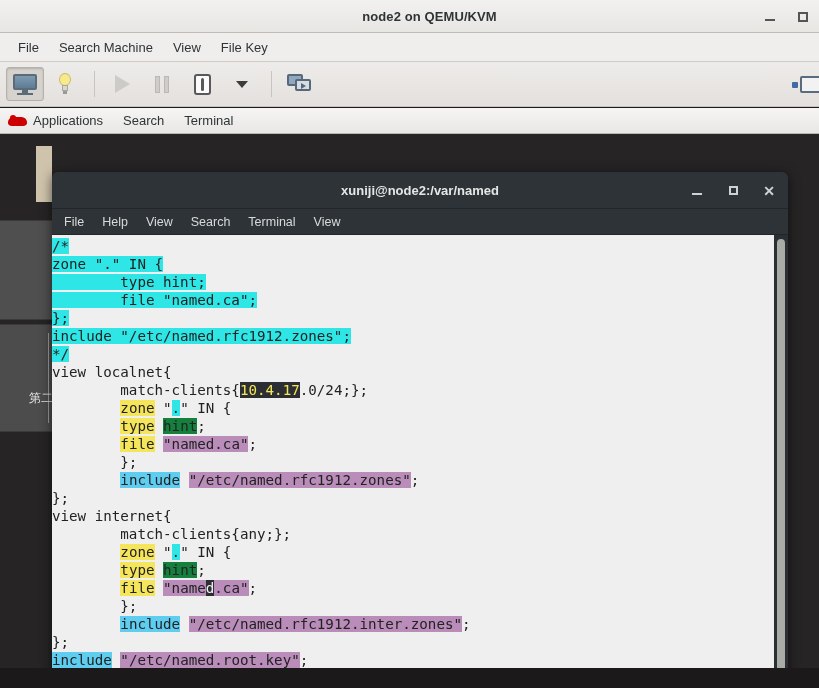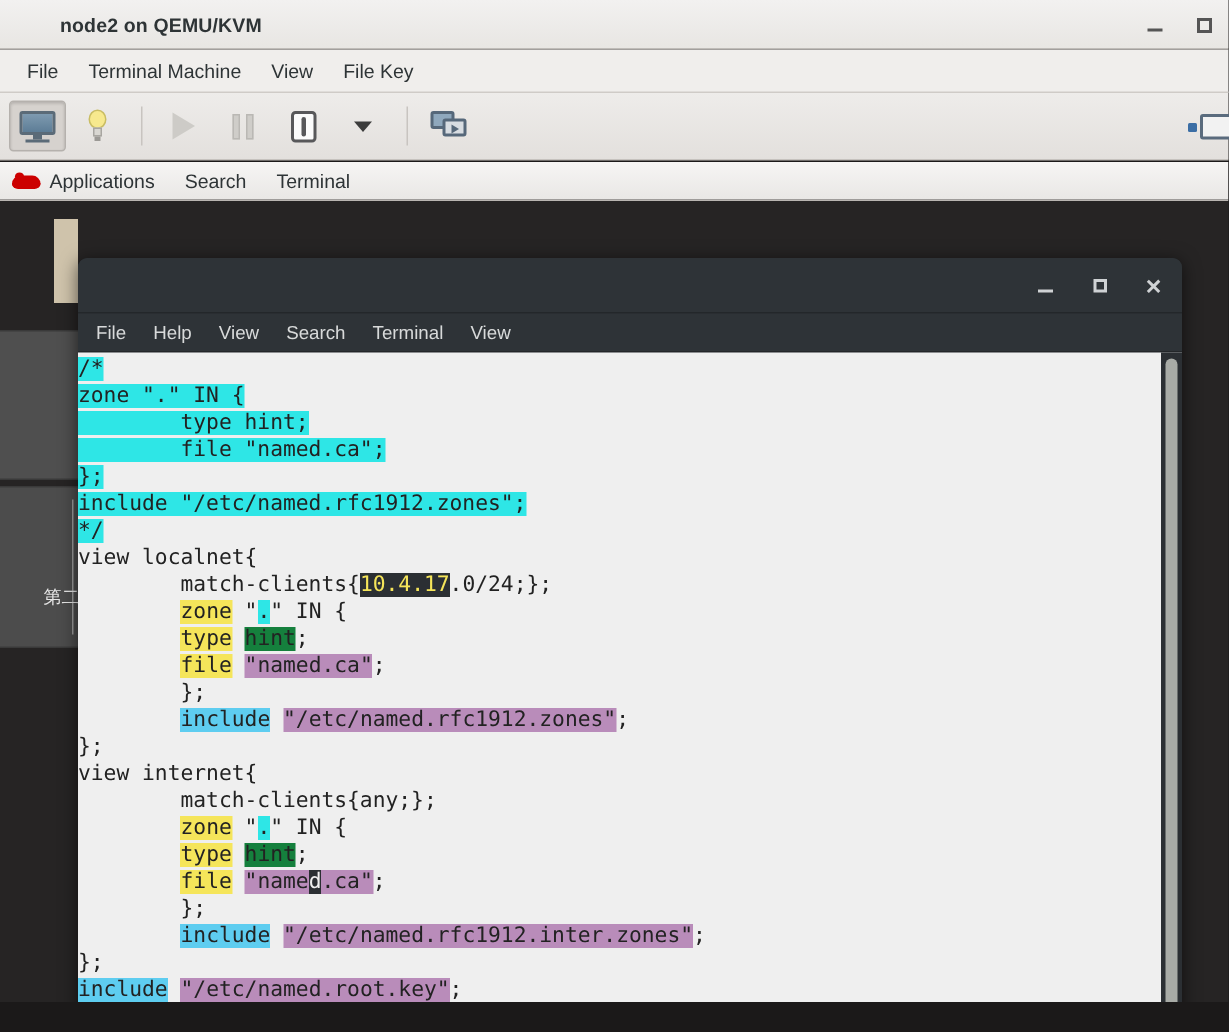--- a/index.html
+++ b/index.html
@@ -15,21 +15,21 @@
   #vm-window {
     position: absolute; left: 0; top: 0;
     width: 819px; height: 688px;
     background: #1b1919;
   }
   #vm-titlebar {
     position: relative;
     height: 33px;
     background: linear-gradient(180deg,#f2f1f0 0%, #e8e6e3 100%);
     border-bottom: 1px solid #bfbcb8;
-    display: flex; align-items: center; justify-content: flex-start; padding-left: 40px;
+    display: flex; align-items: center; justify-content: center; padding-left: 40px;
   }
   #vm-title {
     font-size: 13px; color: #2e3436; font-weight: bold;
     letter-spacing: .1px;
   }
   .vm-winbtns {
     position: absolute; right: 8px; top: 0; height: 33px;
     display: flex; align-items: center; gap: 17px;
   }
   .vm-winbtn {
@@ -301,21 +301,21 @@
           <div class="gl-min"></div>
         </div>
       <div class="vm-winbtn">
           <div class="gl-max"></div>
         </div>
     </div>
   </div>
 
   <div id="vm-menubar">
     <div class="vm-menu-item">File</div>
-    <div class="vm-menu-item">Terminal Machine</div>
+    <div class="vm-menu-item">Search Machine</div>
     <div class="vm-menu-item">View</div>
     <div class="vm-menu-item">File Key</div>
   </div>
 
   <div id="vm-toolbar">
     <div class="tb-btn pressed">
       <div class="ico-monitor">
         <div class="scr"></div>
           <div class="stand"></div>
           <div class="base"></div>
@@ -375,20 +375,21 @@
     <div id="desktop">
       <div id="bg-strip"></div>
       <div class="bg-win" id="bg-win-a"></div>
       <div class="bg-win" id="bg-win-b">
         <div class="edge-line"></div>
         <div class="cn-label">第二</div>
       </div>
 
       <div id="term-win">
         <div id="term-titlebar">
+          <div id="term-title">xuniji@node2:/var/named</div>
           <div id="term-winbtns">
             <div class="t-btn">
                 <div class="t-min"></div>
               </div>
             <div class="t-btn">
                 <div class="t-max"></div>
               </div>
             <div class="t-btn">
                 <span class="t-close">✕</span>
               </div>

